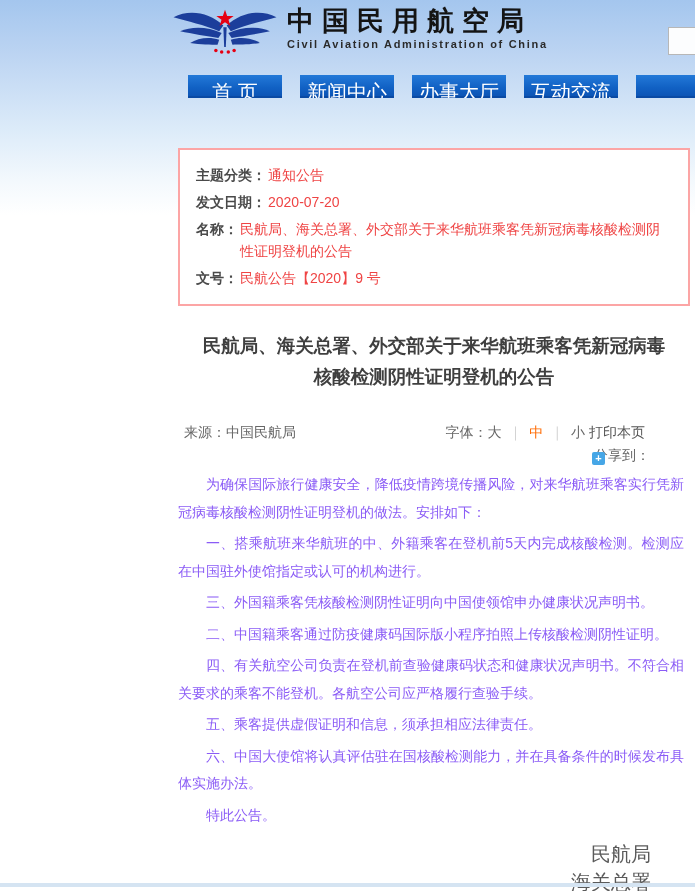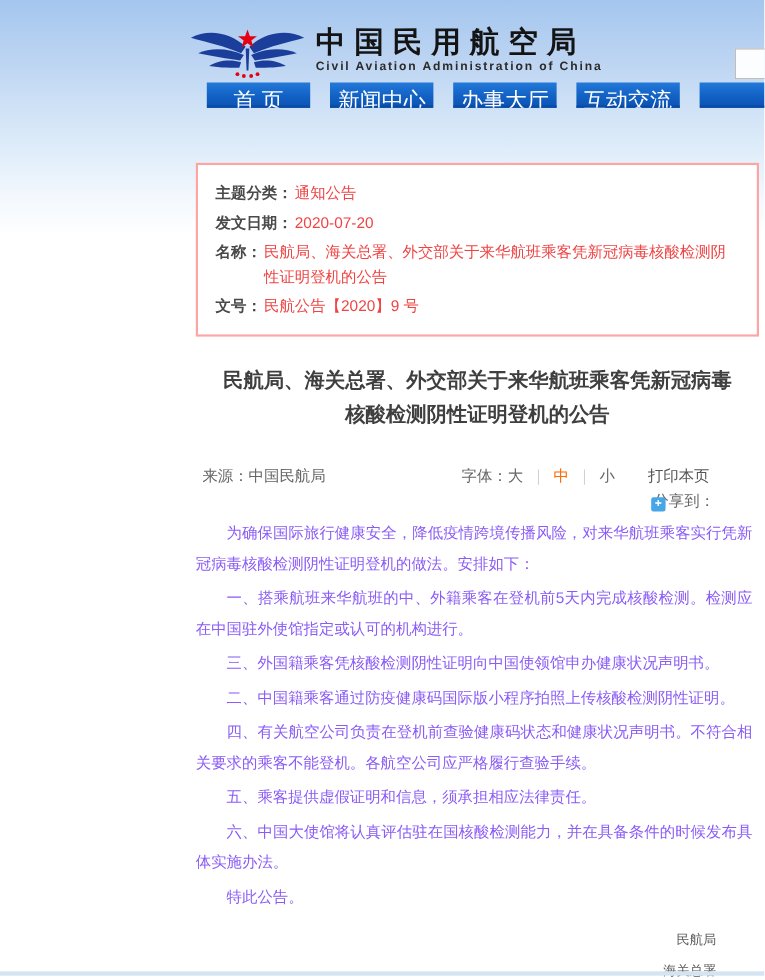--- a/index.html
+++ b/index.html
@@ -7,21 +7,21 @@
     width:695px;height:891px;position:relative;overflow:hidden;
     background:#ffffff;
     font-family:"Liberation Sans","DejaVu Sans",sans-serif;
   }
   
   .sky{
     position:absolute;top:0;left:0;width:695px;height:215px;
     background:linear-gradient(180deg,#a4c6ee 0%,#bcd4f2 25%,#dcebf9 60%,#f4f9fd 85%,#ffffff 100%);
   }
   
-  .masthead{position:absolute;left:165px;top:17px;width:530px;height:61px;}
+  .masthead{position:absolute;left:165px;top:0;width:530px;height:61px;}
   .logo{position:absolute;left:6px;top:3px;width:108px;height:60px;}
   .site-titles{position:absolute;left:122px;top:7px;}
   .site-title-cn{
     font-size:27px;font-weight:bold;color:#141414;letter-spacing:8px;
     line-height:28px;white-space:nowrap;
   }
   .site-title-en{
     font-size:11px;font-weight:bold;color:#2b2b2b;letter-spacing:1.7px;
     margin-top:3px;white-space:nowrap;
   }
@@ -59,35 +59,35 @@
   .article-title{
     width:472px;margin:24px auto 0 auto;text-align:center;
     font-size:18.5px;font-weight:bold;color:#3f3f3f;line-height:31px;
   }
   .info-row{position:relative;margin-top:32px;height:40px;font-size:14px;color:#666666;}
   .source{position:absolute;left:6px;top:0;}
   .font-controls{position:absolute;right:45px;top:0;white-space:nowrap;}
   .font-controls .sep{color:#cccccc;margin:0 7px;}
   .font-size-opt{color:#666666;cursor:pointer;}
   .font-size-opt.active{color:#ff6a00;}
-  .print-link{margin-left:30px;color:#555555;cursor:pointer;}
+  .print-link{margin-left:4px;color:#555555;cursor:pointer;}
   .share-row{position:absolute;right:40px;top:23px;color:#666666;}
   .share-plus{
     position:absolute;left:414px;top:304px;width:13px;height:13px;
     background:#46a6e6;border-radius:2px;color:#ffffff;font-size:11px;
     line-height:13px;text-align:center;font-weight:bold;cursor:pointer;
   }
   .body-text{margin-top:7px;width:506px;position:relative;}
   .body-text p{
     margin:0 0 4px 0;font-size:14px;line-height:27.5px;color:#8b5cf6;
     text-indent:2em;text-align:justify;
   }
   .closing{margin-top:3px !important;}
   .signatures{margin-top:12px;text-align:right;padding-right:33px;}
-  .signatures div{font-size:12px;line-height:27.5px;color:#5a5a5a;}
+  .signatures div{font-size:20px;line-height:27.5px;color:#5a5a5a;}
   
   .footer-strip{
     position:absolute;left:0;top:883px;width:695px;height:4px;
     background:#d5e4f2;
   }
 </style>
 </head>
 <body>
 
 <div class="sky"></div>

